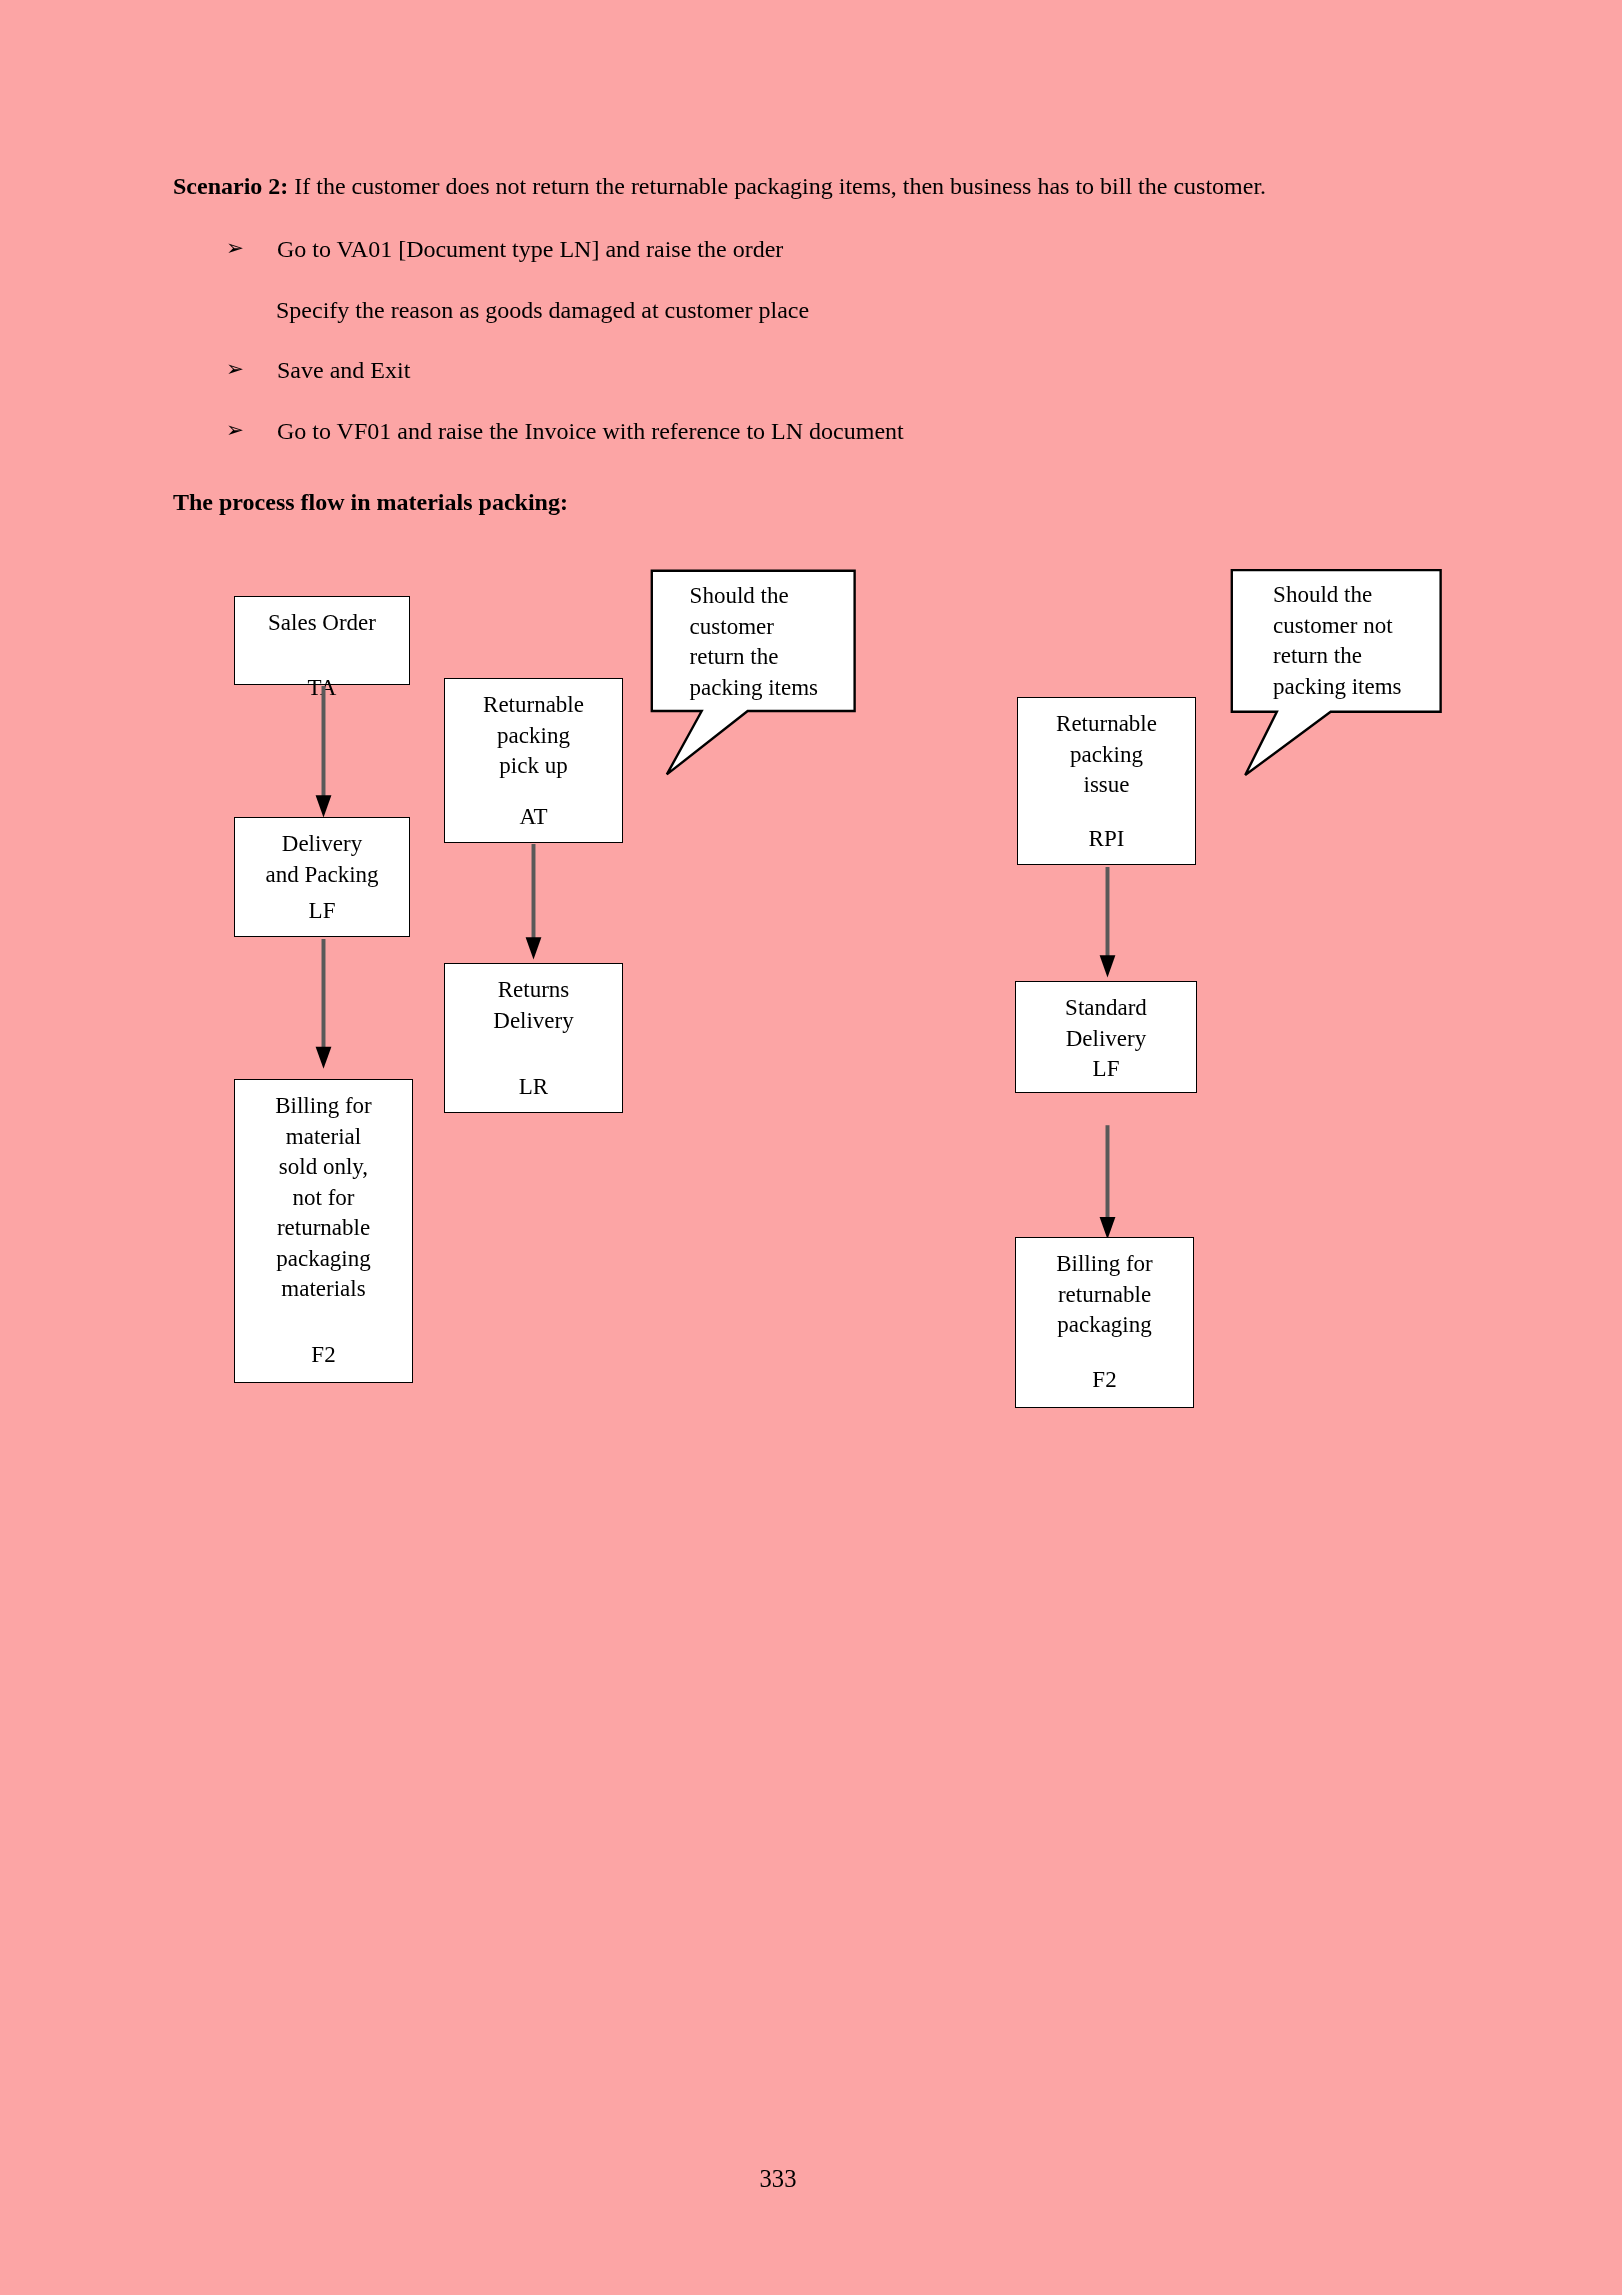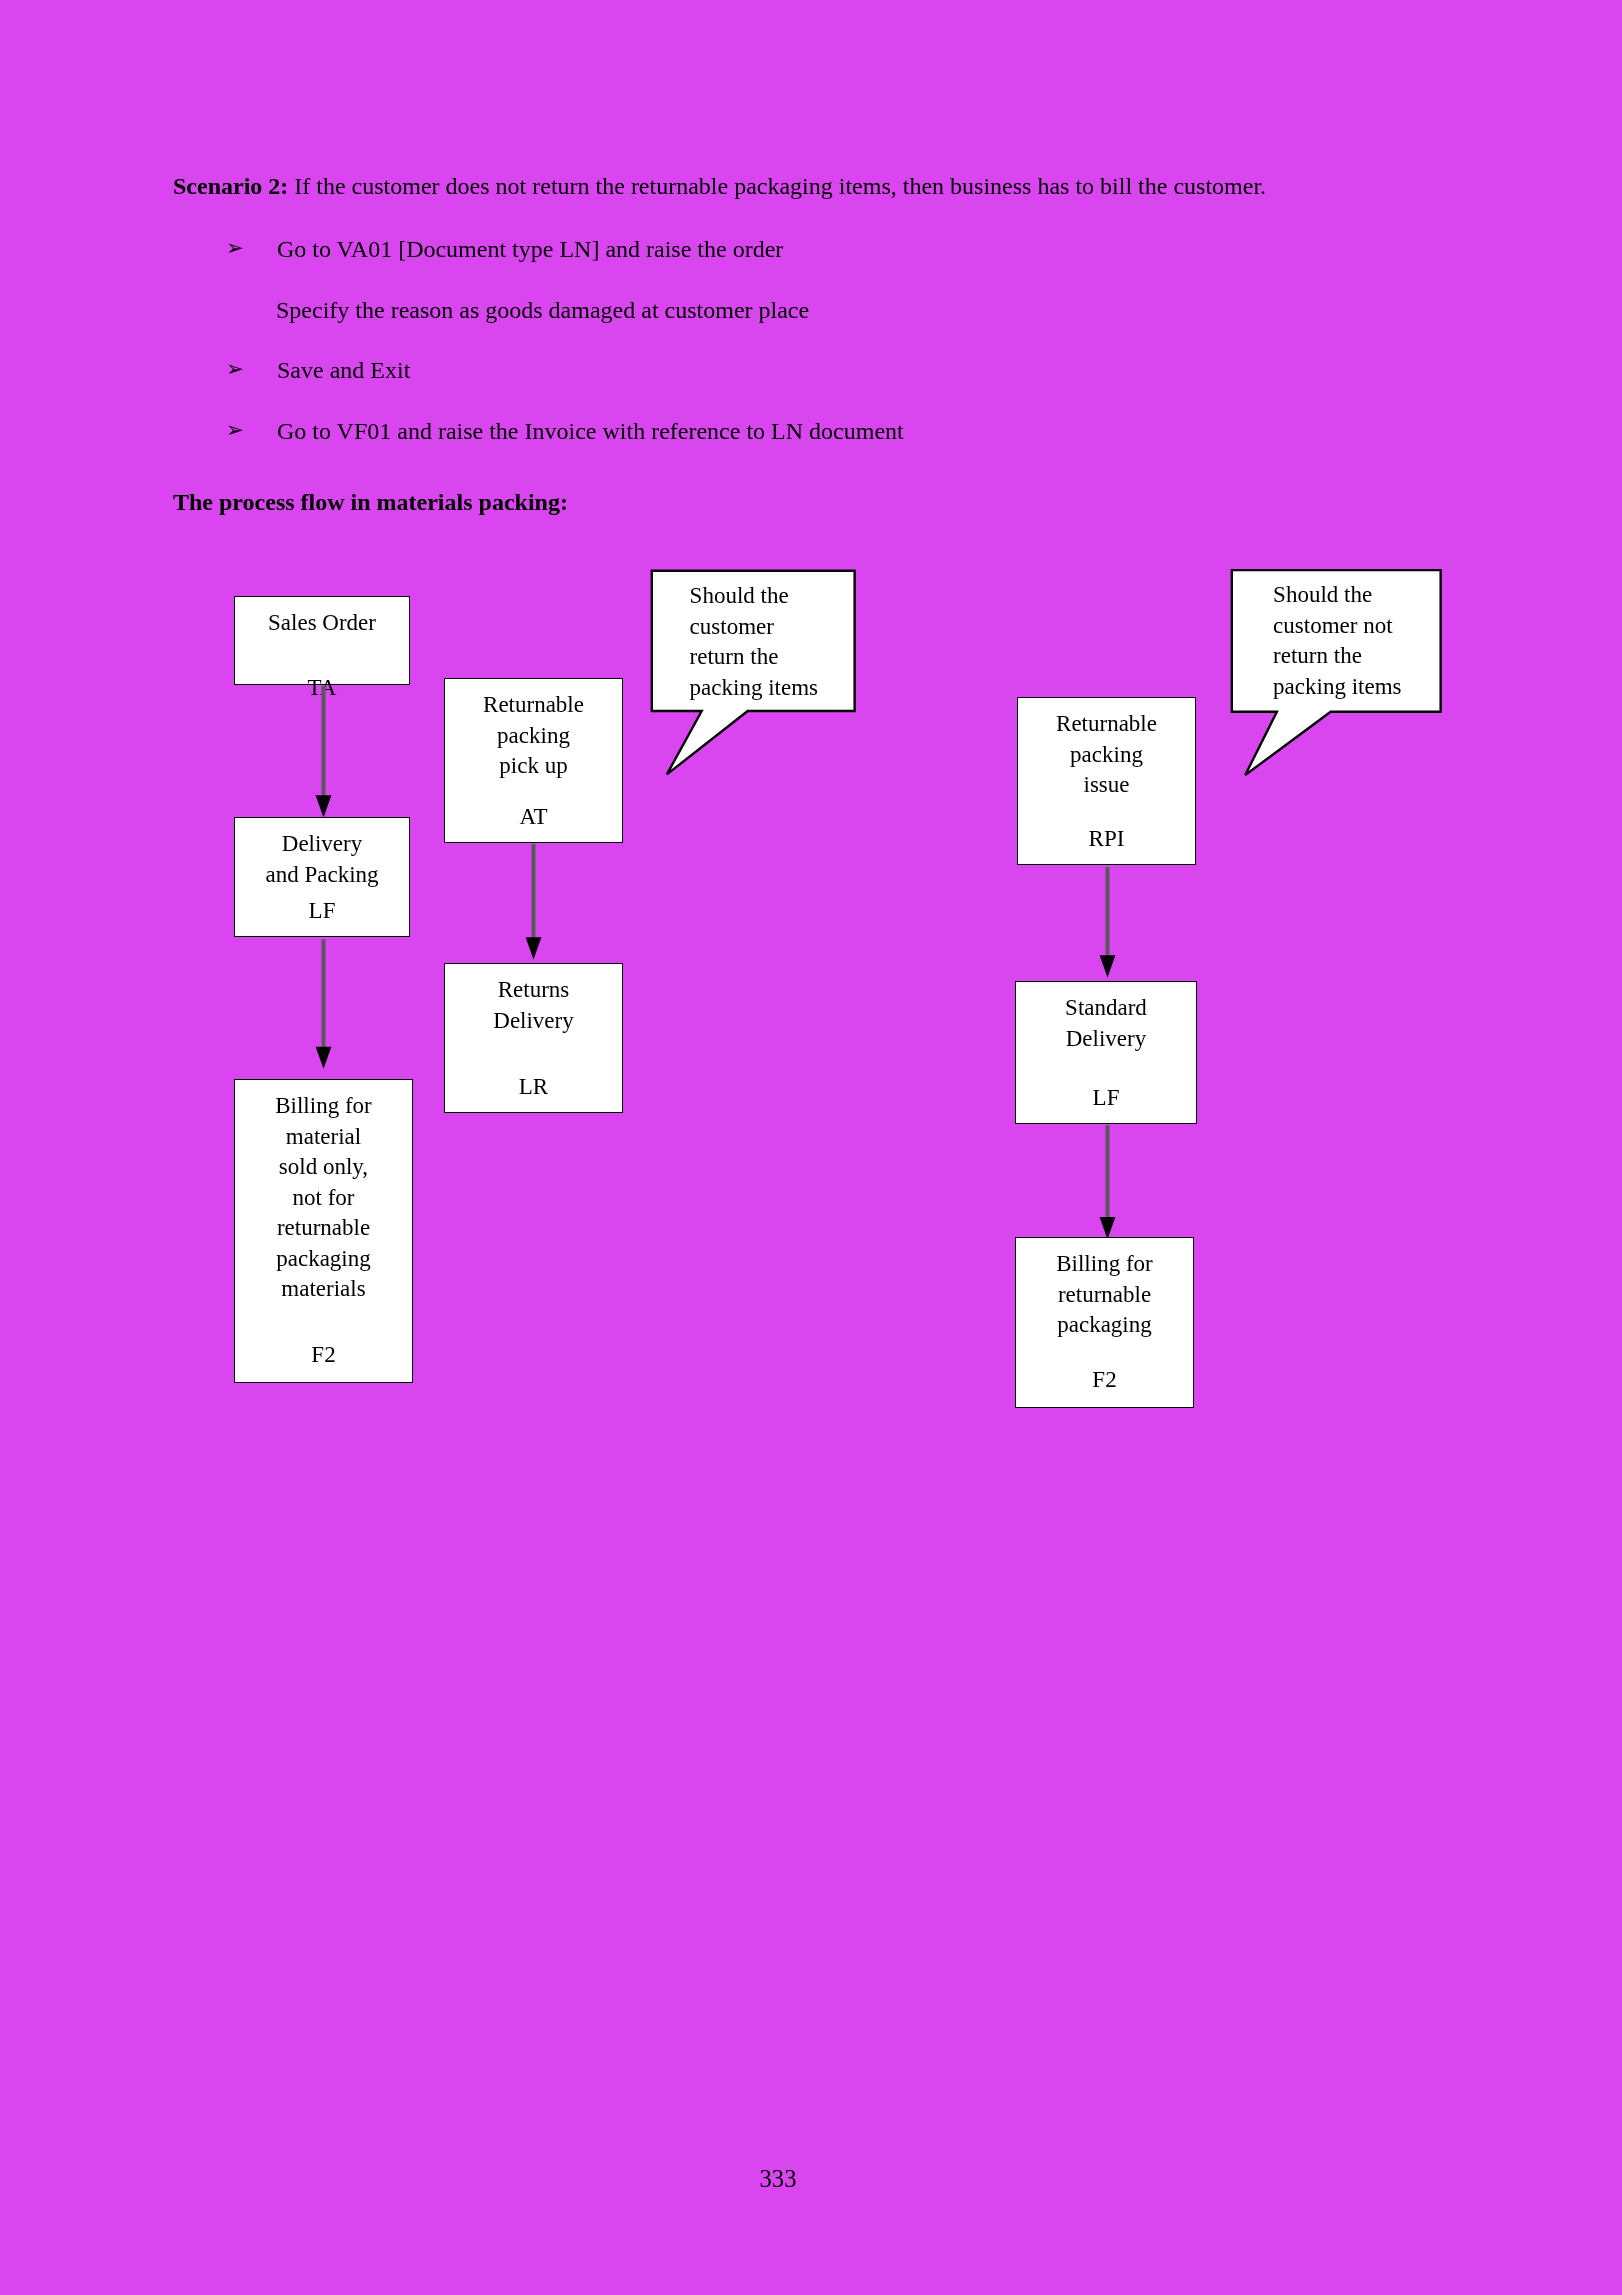--- a/index.html
+++ b/index.html
@@ -12,21 +12,21 @@
     height: 2295px;
     position: relative;
     font-family: "Liberation Serif", "DejaVu Serif", serif;
     color: #000000;
     overflow: hidden;
   }
 
   .page {
     position: absolute;
     inset: 0;
-    background: #d946ef;
+    background: #fca5a5;
   }
 
   
   .scenario-line {
     position: absolute;
     left: 173px;
     top: 170px;
     width: 1331px;
     font-size: 24px;
     line-height: 1.35;
@@ -233,21 +233,21 @@
       <div class="code">RPI</div>
     </div>
 
     <div class="arrow" style="left:1098px; top:867px;">
       <svg width="19" height="112" viewBox="0 0 24 142">
         <line x1="12" y1="0" x2="12" y2="116" stroke="#595959" stroke-width="5"></line>
         <polygon points="2,112 22,112 12,140" fill="#000000"></polygon>
       </svg>
     </div>
 
-    <div class="node" id="node-standard-delivery" style="left:1015px; top:981px; width:182px; height:143px; padding:11px 6.3px 9.5px;">
+    <div class="node" id="node-standard-delivery" style="left:1015px; top:981px; width:182px; height:112px; padding:11px 6.3px 9.5px;">
       <div class="title">Standard
 Delivery</div>
       <div class="code">LF</div>
     </div>
 
     <div class="arrow" style="left:1098px; top:1125px;">
       <svg width="19" height="116" viewBox="0 0 24 146">
         <line x1="12" y1="0" x2="12" y2="120" stroke="#595959" stroke-width="5"></line>
         <polygon points="2,116 22,116 12,144" fill="#000000"></polygon>
       </svg>

